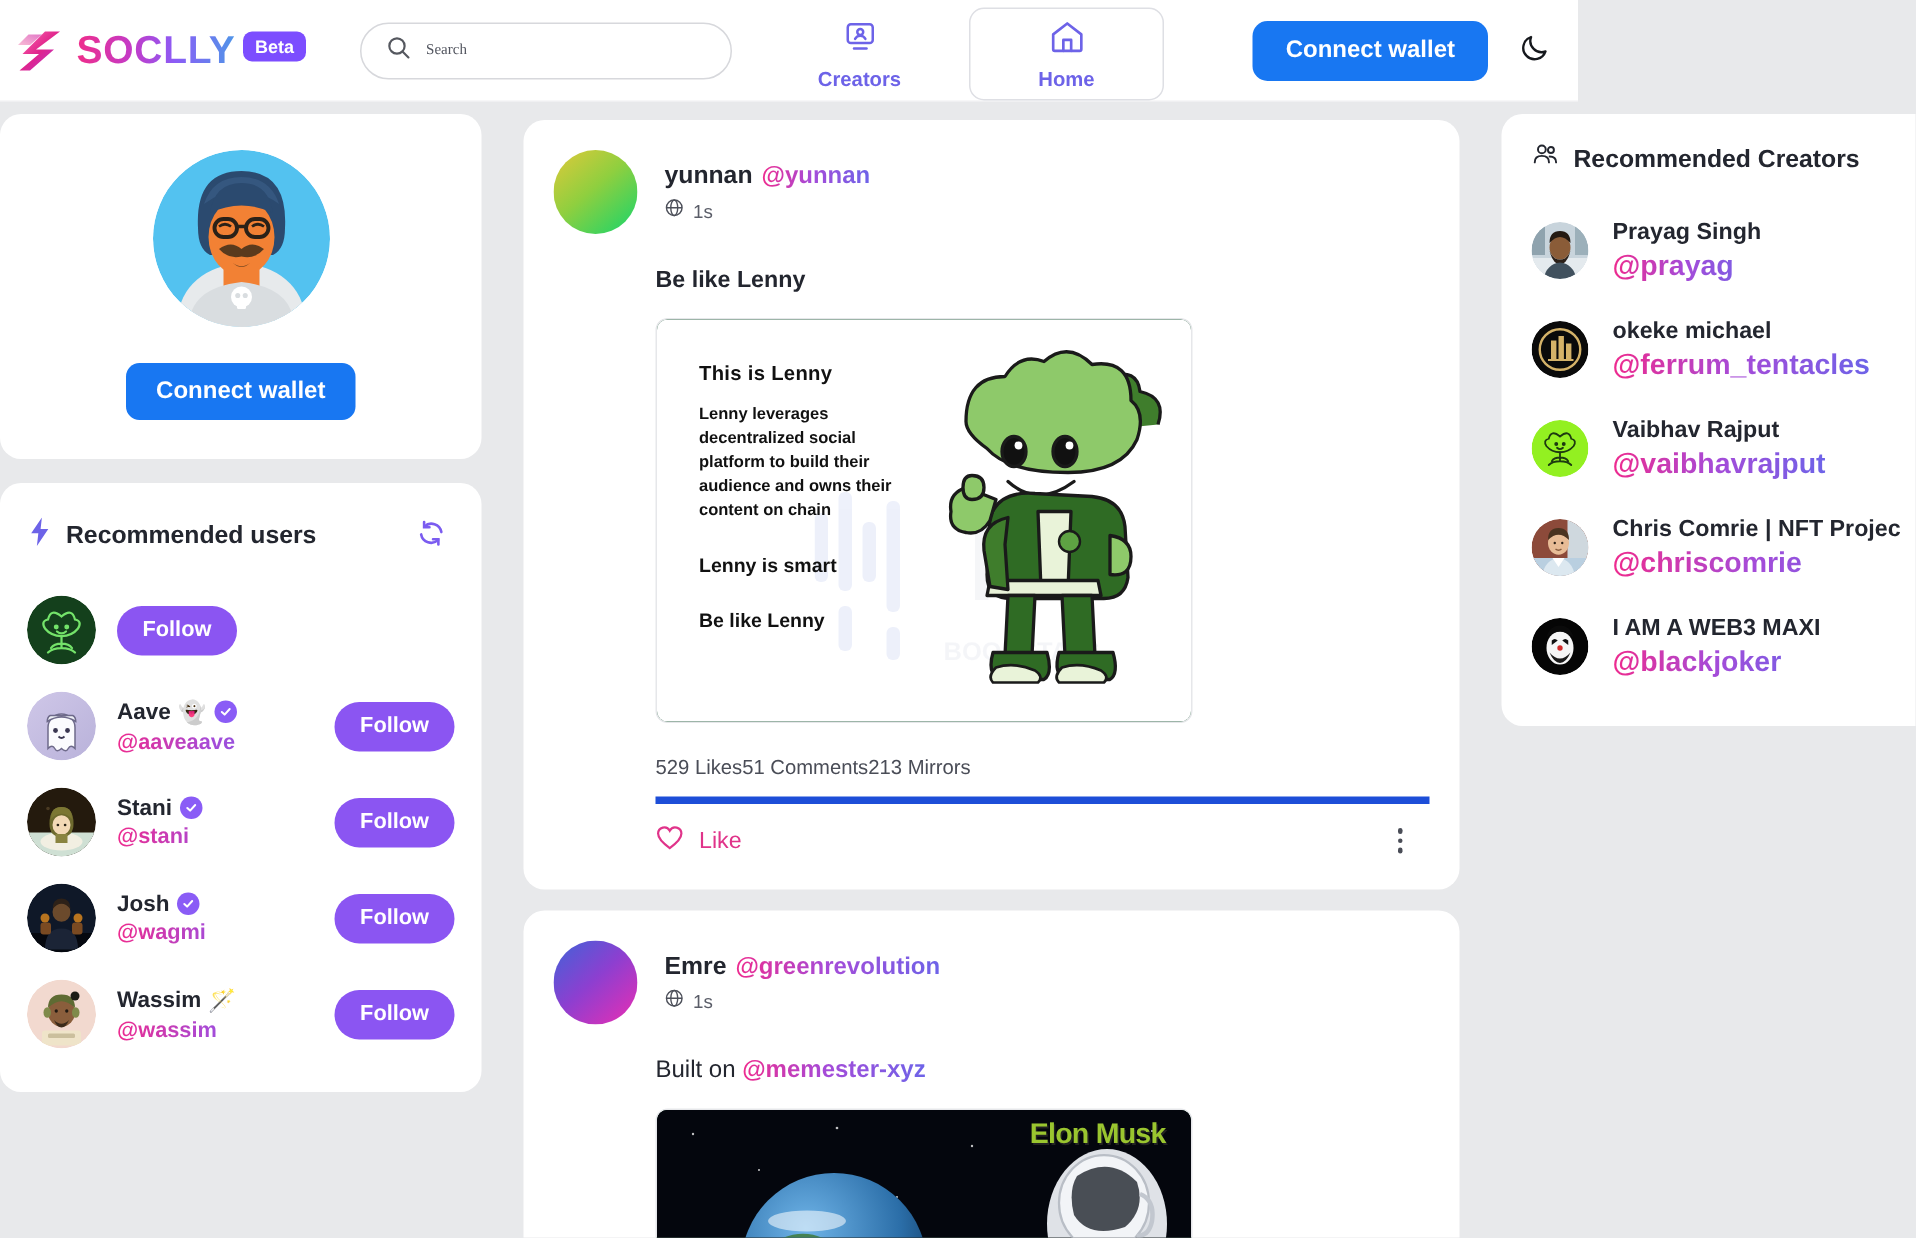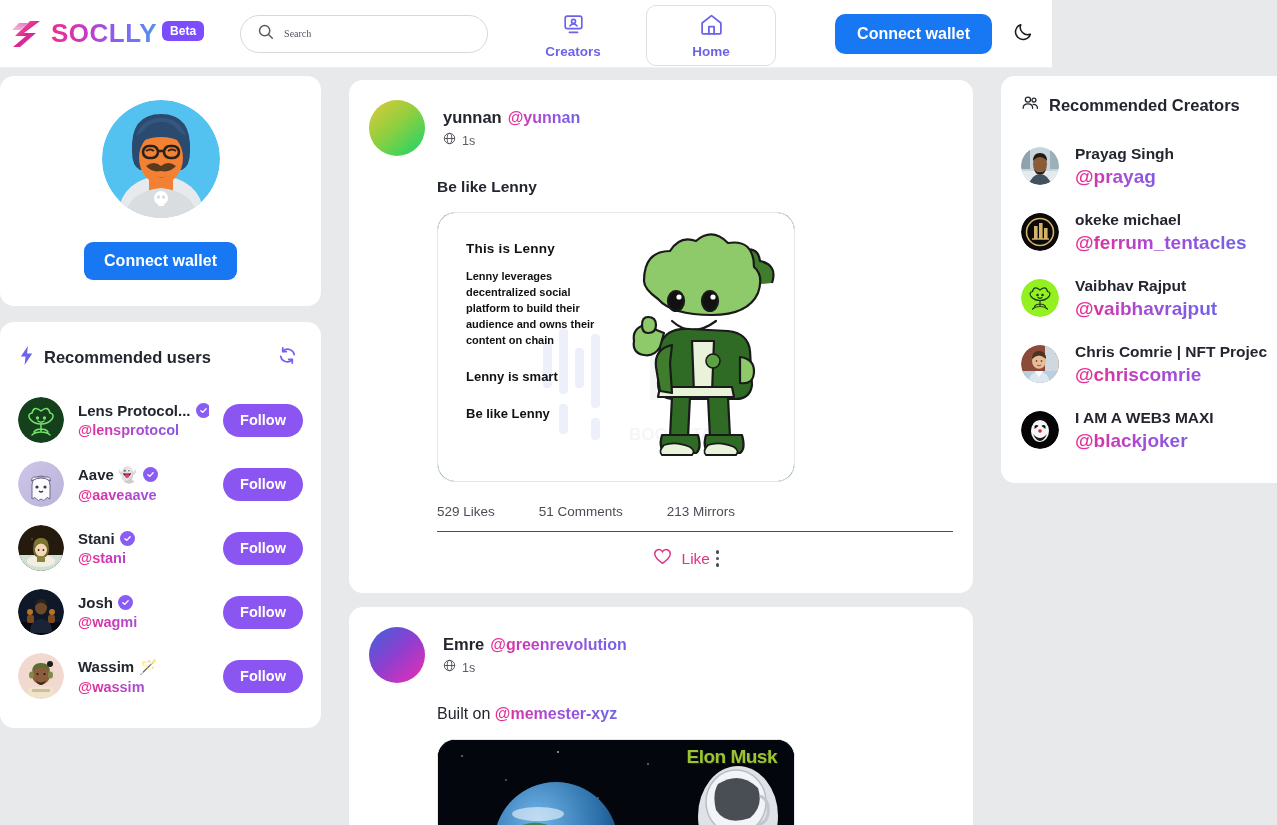--- a/index.html
+++ b/index.html
@@ -114,26 +114,26 @@
   }
   .post-meta{display:flex;align-items:flex-end;gap:6px;margin-top:5px;color:#5a5d68;font-size:12.5px;}
   .post-body{margin-top:22px;font-size:15.5px;font-weight:bold;color:#23262f;margin-left:68px;}
   .post-body.plain{font-weight:normal;font-size:16px;}
   .mention{
     font-weight:bold;
     background:linear-gradient(90deg,#ee2a8e 0%,#a64bd8 45%,#6d63e8 100%);
     -webkit-background-clip:text;background-clip:text;color:transparent;
   }
   .post-media{
-    margin:16px 0 0 68px;width:358px;border:1px solid #e6e7ea;border-radius:18px;overflow:hidden;background:#14532d;
-  }
-  .stats{display:flex;gap:44px;margin:22px 0 0 68px;font-size:13.5px;color:#4a4d57;padding-bottom:12px;align-items:flex-end;}
+    margin:16px 0 0 68px;width:358px;border:1px solid #e6e7ea;border-radius:8px;overflow:hidden;background:#14532d;
+  }
+  .stats{display:flex;margin:22px 0 0 68px;font-size:13.5px;color:#4a4d57;padding-bottom:12px;align-items:flex-end;}
   .actions{
-    margin-left:68px;border-top:1px solid #1d4ed8;height:54px;display:flex;align-items:center;
-    justify-content:center;padding-right:12px;
+    margin-left:68px;border-top:5px solid #1d4ed8;height:54px;display:flex;align-items:center;
+    justify-content:space-between;padding-right:12px;
   }
   .like-btn{display:flex;align-items:center;gap:10px;background:none;border:none;cursor:pointer;
     color:#e0348a;font-size:15.5px;font-family:"Liberation Sans",sans-serif;padding:0;}
   .dots{display:flex;flex-direction:column;gap:3px;background:none;border:none;cursor:pointer;padding:6px;}
   .dots i{width:3.5px;height:3.5px;border-radius:50%;background:#4a4d57;display:block;}
 
   
   .rec-creators{width:302px;padding:18px 0 20px 20px;border-radius:14px 0 0 14px;overflow:hidden;}
   .rc-head{display:flex;align-items:center;gap:9px;margin-bottom:16px;}
   .rc-row{display:flex;align-items:center;gap:16px;height:66px;}
@@ -298,31 +298,20 @@
             <circle cx="23" cy="23" r="23" fill="#14401c"></circle>
             <g stroke="#74e36a" stroke-width="1.5" fill="none" stroke-linecap="round">
               <path d="M23 14 q-7-6-9 2 q-5 1-2 6 q4 5 11 5 q7 0 11-5 q3-5-2-6 q-2-8-9-2Z"></path>
               <path d="M23 27 v8 M23 35 q-6 0-9 3 M23 35 q6 0 9 3 M23 32 q-5 0-7 3 M23 32 q5 0 7 3"></path>
               <circle cx="19.5" cy="21" r=".9" fill="#74e36a"></circle>
                 <circle cx="26.5" cy="21" r=".9" fill="#74e36a"></circle>
               <path d="M20 24 q3 2.5 6 0"></path>
             </g>
           </svg>
         </div>
-        <div class="ru-info">
-          <div class="ru-name">
-            <span>Lens Protocol...</span>
-            <span class="verified">
-              <svg width="9" height="9" viewBox="0 0 12 12">
-                  <path d="M2.5 6.2 L5 8.5 L9.5 3.6" stroke="#fff" stroke-width="1.8" fill="none" stroke-linecap="round" stroke-linejoin="round"></path>
-                </svg>
-            </span>
-          </div>
-          <div class="ru-handle">@lensprotocol</div>
-        </div>
         <button class="btn-follow">Follow</button>
       </div>
 
       <div class="ru-row">
         <div class="ru-av">
           <svg width="46" height="46" viewBox="0 0 46 46">
             <defs>
                 <linearGradient id="gav" x1="0" y1="0" x2="1" y2="1">
               <stop offset="0" stop-color="#cfc7e8"></stop>
                   <stop offset="1" stop-color="#b9b2da"></stop>

